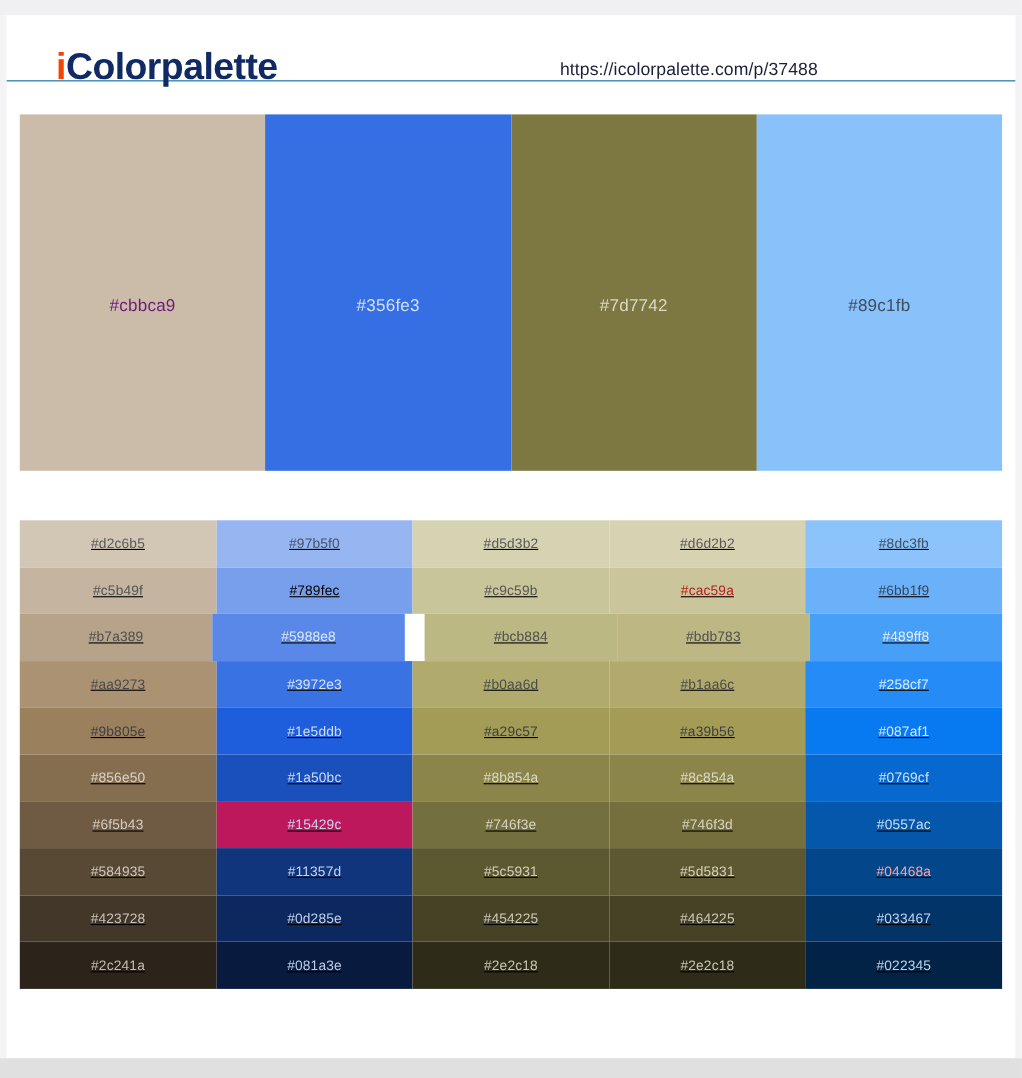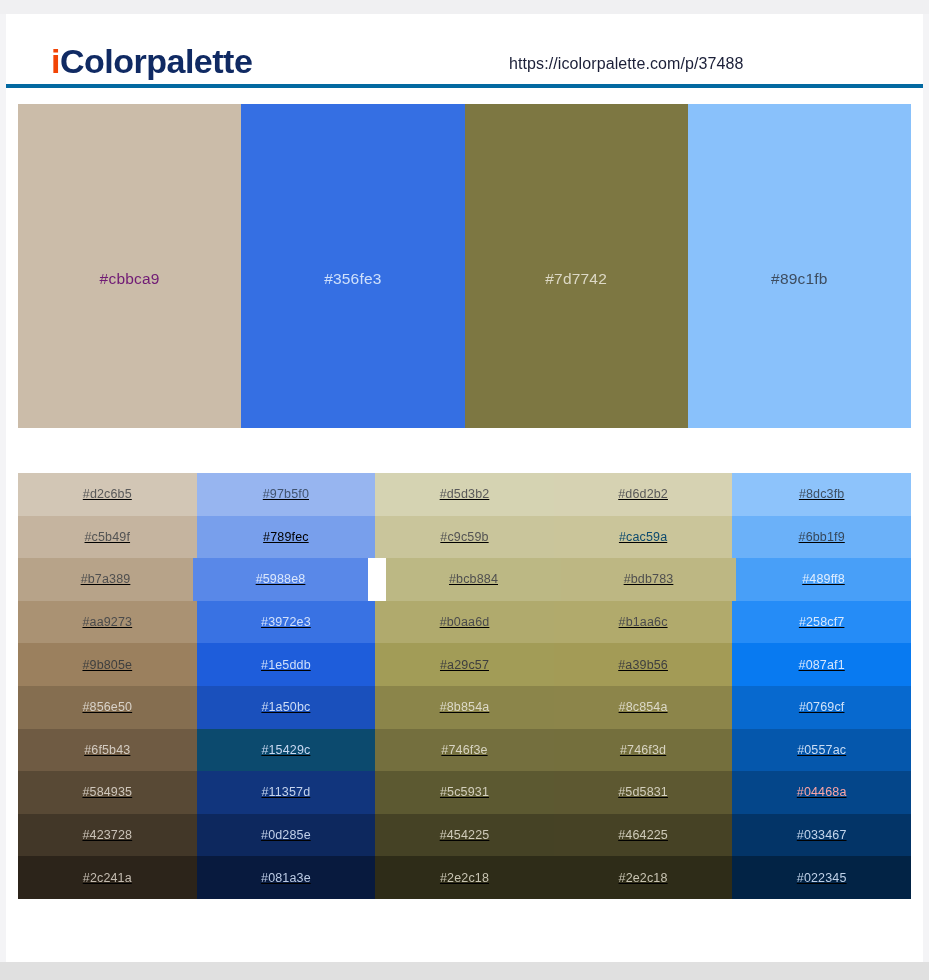--- a/index.html
+++ b/index.html
@@ -44,23 +44,23 @@
     position: absolute;
     left: 923px; top: 14px;
     width: 6px; height: 948px;
     background: #f4f4f6;
   }
 
   
   .header {
     position: absolute;
     left: 6px; top: 14px;
-    width: 917px; height: 74px;
+    width: 917px; height: 60px;
     background: #ffffff;
-    border-bottom: 4px solid #0369a1;
+    border-bottom: 1px solid #0369a1;
     box-sizing: border-box;
   }
   .logo {
     position: absolute;
     left: 45px; top: 30px;
     font-size: 34px;
     font-weight: bold;
     letter-spacing: -0.5px;
     line-height: 1;
     white-space: nowrap;
@@ -155,21 +155,21 @@
         <div class="shade-cell" style="background: rgb(210, 198, 181); color: rgb(89, 89, 89);">#d2c6b5</div>
         <div class="shade-cell" style="background: rgb(151, 181, 240); color: rgb(65, 83, 111);">#97b5f0</div>
         <div class="shade-cell" style="background: rgb(213, 211, 178); color: rgb(89, 89, 89);">#d5d3b2</div>
         <div class="shade-cell" style="background: rgb(214, 210, 178); color: rgb(89, 89, 89);">#d6d2b2</div>
         <div class="shade-cell" style="background: rgb(141, 195, 251); color: rgb(63, 81, 99);">#8dc3fb</div>
       </div>
       <div class="shade-row">
         <div class="shade-cell" style="background: rgb(197, 180, 159); color: rgb(84, 84, 84);">#c5b49f</div>
         <div class="shade-cell" style="background: rgb(120, 159, 236); color: #000000;">#789fec</div>
         <div class="shade-cell" style="background: rgb(201, 197, 155); color: rgb(84, 84, 84);">#c9c59b</div>
-        <div class="shade-cell" style="background: rgb(202, 197, 154); color: #0c4a6e;">#cac59a</div>
+        <div class="shade-cell" style="background: rgb(202, 197, 154); color: #b91c1c;">#cac59a</div>
         <div class="shade-cell" style="background: rgb(107, 177, 249); color: rgb(54, 72, 92);">#6bb1f9</div>
       </div>
       <div class="shade-row">
         <div class="shade-cell" style="background: rgb(183, 163, 137); color: rgb(79, 79, 79);">#b7a389</div>
         <div class="shade-cell" style="background: rgb(89, 136, 232); color: rgb(219, 231, 251);">#5988e8</div>
         <div class="shade-cell" style="background: rgb(188, 184, 132); color: rgb(79, 79, 79); margin-left: 18px;">#bcb884</div>
         <div class="shade-cell" style="background: rgb(189, 183, 131); color: rgb(79, 79, 79);">#bdb783</div>
         <div class="shade-cell" style="background: rgb(72, 159, 248); color: rgb(226, 238, 253);">#489ff8</div>
       </div>
       <div class="shade-row">
@@ -188,21 +188,21 @@
       </div>
       <div class="shade-row">
         <div class="shade-cell" style="background: rgb(133, 110, 80); color: rgb(216, 210, 201);">#856e50</div>
         <div class="shade-cell" style="background: rgb(26, 80, 188); color: rgb(205, 220, 245);">#1a50bc</div>
         <div class="shade-cell" style="background: rgb(139, 133, 74); color: rgb(220, 217, 200);">#8b854a</div>
         <div class="shade-cell" style="background: rgb(140, 133, 74); color: rgb(220, 217, 200);">#8c854a</div>
         <div class="shade-cell" style="background: rgb(7, 105, 207); color: rgb(207, 226, 248);">#0769cf</div>
       </div>
       <div class="shade-row">
         <div class="shade-cell" style="background: rgb(111, 91, 67); color: rgb(212, 204, 194);">#6f5b43</div>
-        <div class="shade-cell" style="background: #0c4a6e; color: rgb(201, 216, 241);">#15429c</div>
+        <div class="shade-cell" style="background: #be185d; color: rgb(201, 216, 241);">#15429c</div>
         <div class="shade-cell" style="background: rgb(116, 111, 62); color: rgb(216, 212, 194);">#746f3e</div>
         <div class="shade-cell" style="background: rgb(116, 111, 61); color: rgb(216, 212, 194);">#746f3d</div>
         <div class="shade-cell" style="background: rgb(5, 87, 172); color: rgb(203, 221, 244);">#0557ac</div>
       </div>
       <div class="shade-row">
         <div class="shade-cell" style="background: rgb(88, 73, 53); color: rgb(207, 199, 188);">#584935</div>
         <div class="shade-cell" style="background: rgb(17, 53, 125); color: rgb(197, 212, 237);">#11357d</div>
         <div class="shade-cell" style="background: rgb(92, 89, 49); color: rgb(211, 207, 189);">#5c5931</div>
         <div class="shade-cell" style="background: rgb(93, 88, 49); color: rgb(211, 207, 189);">#5d5831</div>
         <div class="shade-cell" style="background: rgb(4, 70, 138); color: #fca5a5;">#04468a</div>

